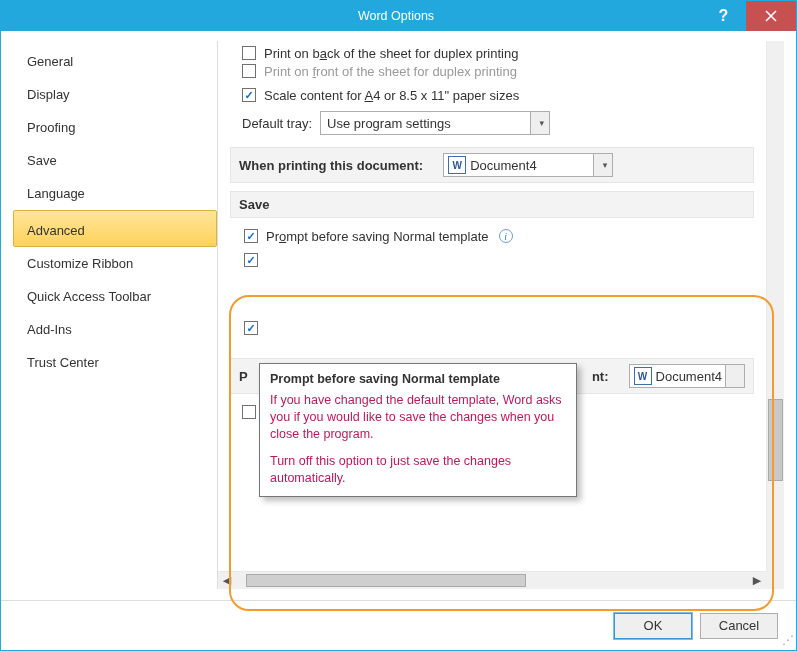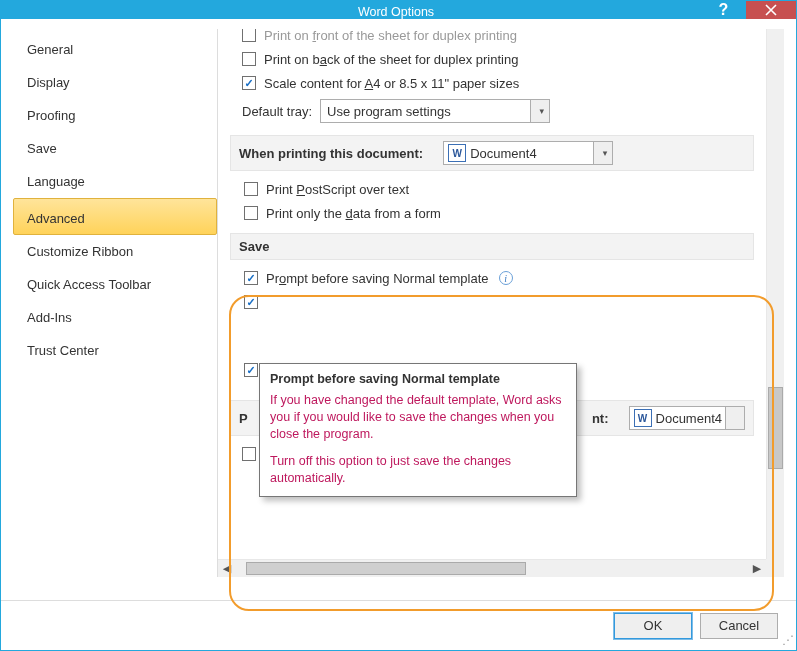--- a/index.html
+++ b/index.html
@@ -12,24 +12,24 @@
   }
   .window {
     width: 797px;
     height: 651px;
     background: #fff;
     border: 1px solid #23a8dd;
     position: relative;
     overflow: hidden;
   }
   .titlebar {
-    height: 18px;
+    height: 30px;
     background: #23a8dd;
     display: flex;
-    align-items: flex-end;
+    align-items: center;
     color: #fff;
     font-size: 12.5px;
   }
   .titlebar-title {
     flex: 1;
     text-align: center;
     padding-left: 90px;
   }
   .titlebar-controls {
     display: flex;
@@ -371,57 +371,47 @@
       <div class="nav-item selected"><span>Advanced</span></div>
       <div class="nav-item"><span>Customize Ribbon</span></div>
       <div class="nav-item"><span>Quick Access Toolbar</span></div>
       <div class="nav-item"><span>Add-Ins</span></div>
       <div class="nav-item"><span>Trust Center</span></div>
     </div>
 
     <div class="content">
       <div class="scrollarea">
 
+        <div class="opt-row">
+          <span class="chk"></span>
+          <span class="opt-label">Print on b<span class="u">a</span>ck of the sheet for duplex printing</span>
+        </div>
         <div class="opt-row cut">
           <span class="chk"></span>
           <span class="opt-label">Print on <span class="u">f</span>ront of the sheet for duplex printing</span>
-        </div>
-        <div class="opt-row">
-          <span class="chk"></span>
-          <span class="opt-label">Print on b<span class="u">a</span>ck of the sheet for duplex printing</span>
         </div>
         <div class="opt-row">
           <span class="chk checked"></span>
           <span class="opt-label">Scale content for <span class="u">A</span>4 or 8.5 x 11" paper sizes</span>
         </div>
         <div class="opt-row">
           <span class="opt-label">Default tray:</span>
           <span class="select" style="width:230px;">
             <span>Use program settings</span>
             <span class="chev">▾</span>
           </span>
         </div>
 
         <div class="group-hdr">
           <span class="title">When printing this document:</span>
           <span class="doc-select">
             <span class="word-icon">W</span>
             <span>Document4</span>
             <span class="chev">▾</span>
           </span>
-        </div>
-        <div class="subgroup">
-          <div class="opt-row">
-            <span class="chk"></span>
-            <span class="opt-label">Print <span class="u">P</span>ostScript over text</span>
-          </div>
-          <div class="opt-row">
-            <span class="chk"></span>
-            <span class="opt-label">Print only the <span class="u">d</span>ata from a form</span>
-          </div>
         </div>
 
         <div class="group-hdr" style="padding-right:60%;">
           <span class="title">Save</span>
         </div>
         <div class="subgroup">
           <div class="opt-row">
             <span class="chk checked"></span>
             <span class="opt-label">Pr<span class="u">o</span>mpt before saving Normal template</span>
             <span class="info-icon">i</span>

